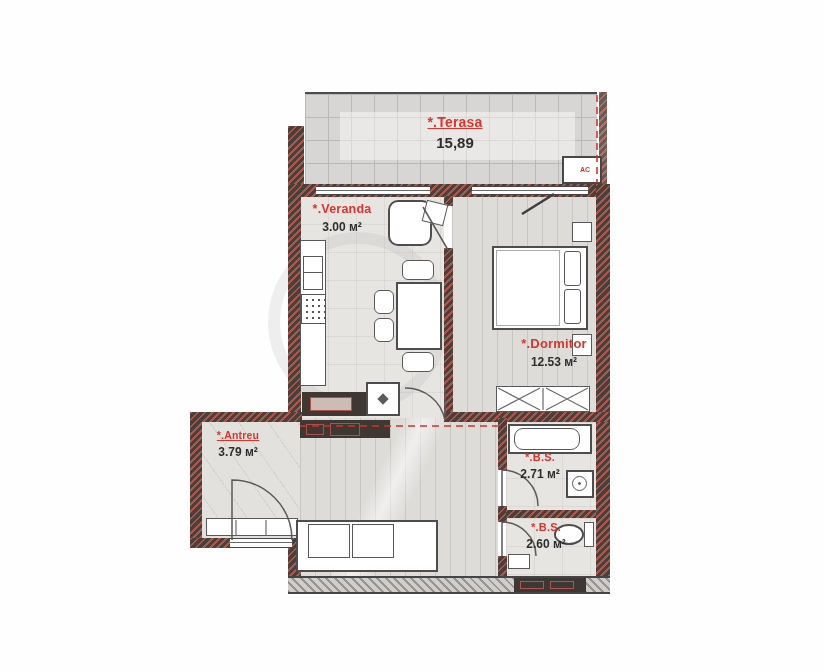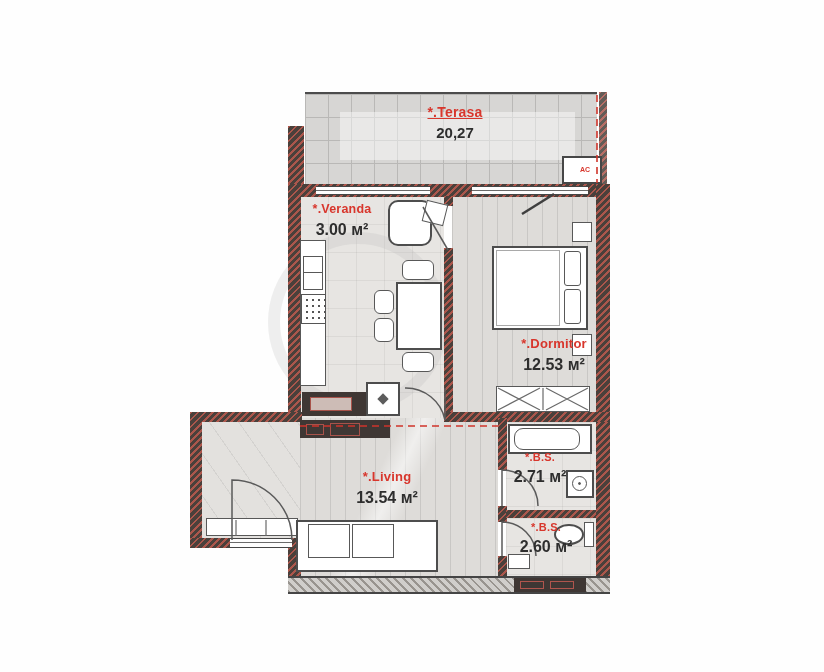--- a/index.html
+++ b/index.html
@@ -27,21 +27,21 @@
   .furn2{background:#fff;border:1.5px solid #585858;}
   .dark{background:#3f3734;}
   .redbox{border:1.5px solid #a8524a;background:#cdbcb6;}
   .dots{background:#fff;border:1.5px solid #555;
     background-image:radial-gradient(#555 1.1px,transparent 1.3px);background-size:6px 6px;background-position:2px 2px;}
   .circ{border:1.5px solid #555;border-radius:50%;background:#fff;}
   .diamond{position:absolute;left:50%;top:50%;width:8px;height:8px;margin:-4px 0 0 -4px;background:#5c5c5c;transform:rotate(45deg);}
   
   .lbl{position:absolute;text-align:center;font-weight:bold;z-index:30;line-height:1.2;}
   .lbl .r{display:block;color:var(--red);font-size:13px;letter-spacing:.2px;}
-  .lbl .a{display:block;color:#2e2e2e;font-size:16px;margin-top:3px;}
+  .lbl .a{display:block;color:#2e2e2e;font-size:12px;margin-top:3px;}
   .u{text-decoration:underline;}
   .watermark{border:12px solid rgba(183,183,183,.22);border-radius:50%;z-index:2;}
   .sheen{background:linear-gradient(115deg,transparent 38%,rgba(255,255,255,.55) 46%,transparent 55%);z-index:3;}
   svg.overlay{position:absolute;left:0;top:0;z-index:25;pointer-events:none;}
   .acnote{position:absolute;color:var(--red);font-size:7px;font-weight:bold;z-index:31;}
 </style>
 </head>
 <body>
 
 <div id="stage">
@@ -142,35 +142,35 @@
       <path d="M543,388 L543,410 M498,388 L540,410 M498,410 L540,388 M546,388 L588,410 M546,410 L588,388"></path>
       <path d="M236,520 L236,536 M266,520 L266,536"></path>
     </g>
     <path d="M522,214 L554,194" stroke="#3f3f3f" stroke-width="2.5"></path>
     <g stroke="#cf352b" stroke-width="1.6" stroke-dasharray="7 5">
       <path d="M300,426 L498,426"></path>
       <path d="M597,95 L597,183"></path>
     </g>
   </svg>
 
-  <div class="lbl" style="left:385px;top:104px;width:140px;">
+  <div class="lbl" style="left:385px;top:114px;width:140px;">
     <span class="r u" style="font-size:14px;">*.Terasa</span>
-    <span class="a" style="font-size:15px;">20,27</span>
+    <span class="a" style="font-size:15px;">15,89</span>
   </div>
   <div class="lbl" style="left:290px;top:202px;width:104px;">
     <span class="r" style="font-size:12.5px;">*.Veranda</span>
     <span class="a">3.00 м²</span>
   </div>
   <div class="lbl" style="left:497px;top:336px;width:114px;">
     <span class="r">*.Dormitor</span>
     <span class="a">12.53 м²</span>
   </div>
-  <div class="lbl" style="left:332px;top:469px;width:110px;">
-    <span class="r">*.Living</span>
-    <span class="a">13.54 м²</span>
+  <div class="lbl" style="left:194px;top:429px;width:88px;">
+    <span class="r u" style="font-size:10.5px;">*.Antreu</span>
+    <span class="a">3.79 м²</span>
   </div>
   <div class="lbl" style="left:494px;top:451px;width:92px;">
     <span class="r" style="font-size:11px;">*.B.S.</span>
     <span class="a">2.71 м²</span>
   </div>
   <div class="lbl" style="left:500px;top:521px;width:92px;">
     <span class="r" style="font-size:11px;">*.B.S.</span>
     <span class="a">2.60 м²</span>
   </div>
 

